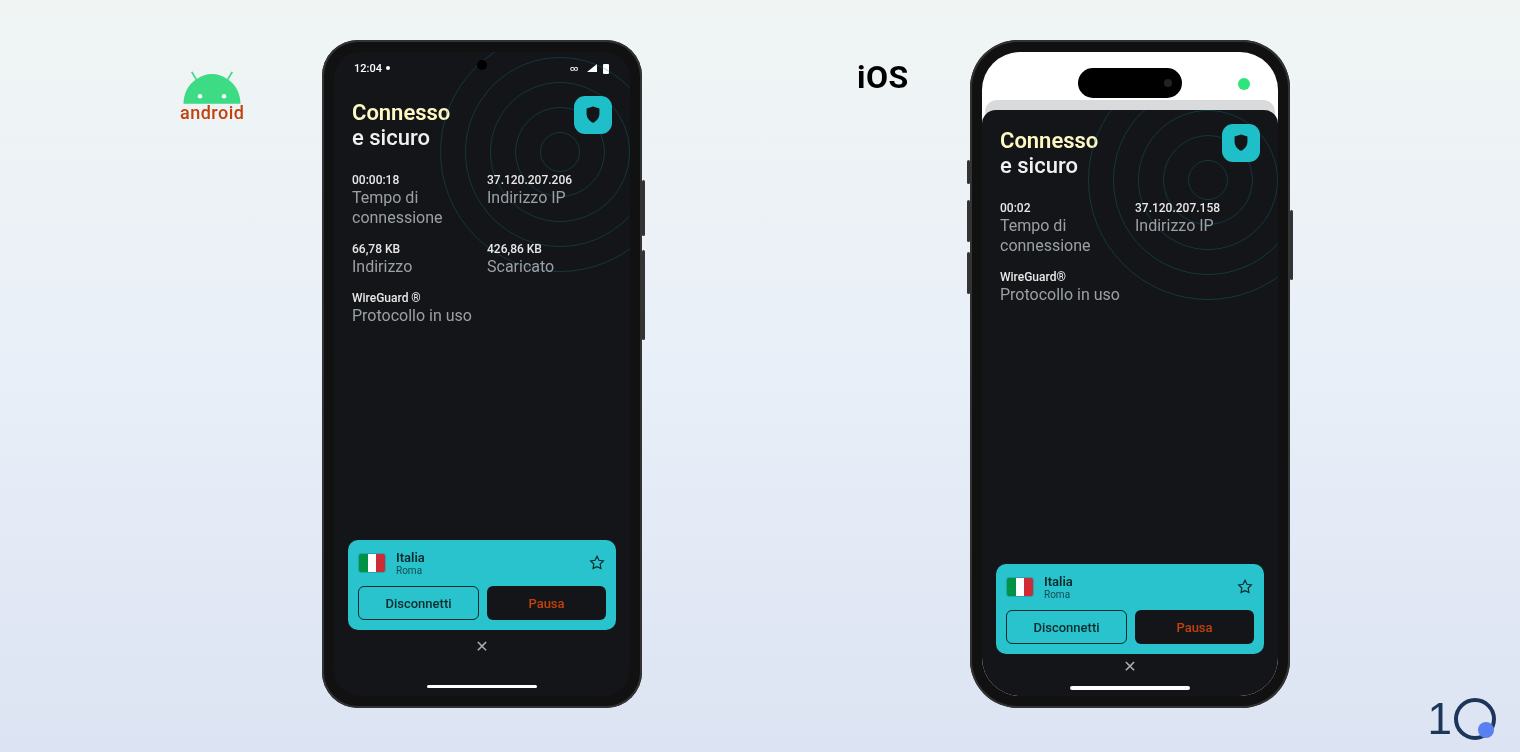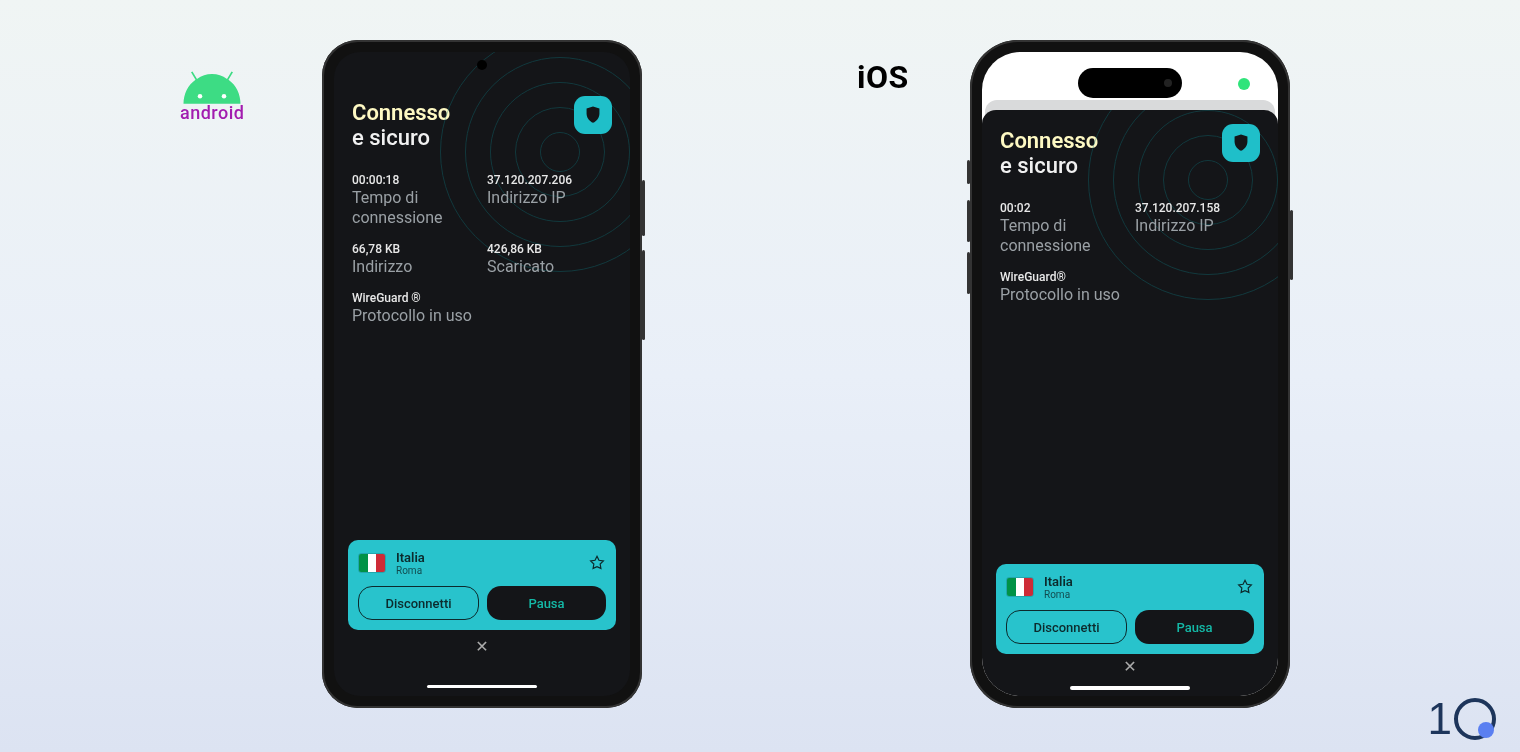--- a/index.html
+++ b/index.html
@@ -10,21 +10,21 @@
     font-family: -apple-system, BlinkMacSystemFont, "Segoe UI", Roboto, Helvetica, Arial, sans-serif;
     position: relative;
     border-radius: 24px;
     overflow: hidden;
   }
 
   
   .android-label { position: absolute; left: 180px; top: 68px; display: flex; flex-direction: column; align-items: center; }
   .android-label .bot { width: 60px; height: 32px; position: relative; }
   .android-label .bot svg { width: 60px; height: 40px; }
-  .android-label .txt { font-size: 18px; font-weight: 500; color: #a21caf; letter-spacing: .5px; margin-top: 2px; }
+  .android-label .txt { font-size: 18px; font-weight: 500; color: #c2410c; letter-spacing: .5px; margin-top: 2px; }
 
   .ios-label { position: absolute; left: 857px; top: 58px; font-size: 32px; font-weight: 700; color: #000; letter-spacing: .5px; }
 
   
   .brand10 { position: absolute; right: 24px; bottom: 8px; display: flex; align-items: center; gap: 0; }
   .brand10 .one { font-size: 44px; font-weight: 400; color: #1d355b; font-family: "Helvetica Neue", Arial, sans-serif; }
   .brand10 .zero { width: 42px; height: 42px; border: 4px solid #1d355b; border-radius: 50%; position: relative; margin-left: 2px; }
   .brand10 .zero::after { content: ''; position: absolute; width: 16px; height: 16px; border-radius: 50%; background: #5a7ff1; right: -2px; bottom: -2px; }
 
   
@@ -87,23 +87,23 @@
   .server-row { display: flex; align-items: center; gap: 10px; }
   .flag { width: 28px; height: 20px; border-radius: 3px; overflow: hidden; display: flex; border: 1px solid rgba(0,0,0,.15); }
   .flag .g { flex: 1; background: #009246; }
   .flag .w { flex: 1; background: #fff; }
   .flag .r { flex: 1; background: #ce2b37; }
   .server-txt .country { font-size: 13px; font-weight: 600; color: #0c2b2d; }
   .server-txt .city { font-size: 10px; color: #0c2b2d; opacity: .8; }
   .star { margin-left: auto; width: 18px; height: 18px; }
 
   .btn-row { display: flex; gap: 8px; margin-top: 10px; }
-  .btn { flex: 1; height: 34px; border-radius: 14px; display: flex; align-items: center; justify-content: center; font-size: 13px; font-weight: 500; cursor: pointer; }
+  .btn { flex: 1; height: 34px; border-radius: 6px; display: flex; align-items: center; justify-content: center; font-size: 13px; font-weight: 500; cursor: pointer; }
   .btn-disc { background: transparent; border: 1.5px solid #0c2b2d; color: #0c2b2d; }
-  .btn-pause { background: #141518; color: #14b8a6; }
+  .btn-pause { background: #141518; color: #c2410c; }
 
   
   .close-x { position: absolute; left: 50%; transform: translateX(-50%); color: #aaa; font-size: 16px; cursor: pointer; }
   .android .close-x { bottom: 40px; }
   .ios .close-x { bottom: 20px; }
 
   
   .a-home { position: absolute; bottom: 8px; left: 50%; transform: translateX(-50%); width: 110px; height: 3px; background: #fff; border-radius: 2px; }
   .i-home { position: absolute; bottom: 6px; left: 50%; transform: translateX(-50%); width: 120px; height: 4px; background: #fff; border-radius: 2px; z-index: 10; }
 
@@ -128,20 +128,37 @@
 <div class="brand10">
   <div class="one">1</div>
   <div class="zero"></div>
 </div>
 
 <div class="device android">
   <div class="side-btn b1"></div>
   <div class="side-btn b2"></div>
   <div class="punch-hole"></div>
   <div class="screen">
+    <div class="a-status">
+      <div style="display:flex;align-items:center">
+        <span>12:04</span>
+        <span class="sdot"></span>
+      </div>
+      <div class="right">
+        <svg width="12" height="10" viewBox="0 0 12 10">
+            <text x="0" y="8" font-size="8" fill="#fff">∞</text>
+          </svg>
+        <svg width="12" height="10" viewBox="0 0 12 10">
+            <path d="M1 9L11 9 11 1z" fill="#fff"></path>
+          </svg>
+        <svg width="8" height="11" viewBox="0 0 8 11">
+            <rect x="1" y="1" width="6" height="10" rx="1" fill="#fff"></rect>
+          </svg>
+      </div>
+    </div>
 
     <div class="content-root">
       <div class="radar">
         <span class="r1"></span>
           <span class="r2"></span>
           <span class="r3"></span>
           <span class="r4"></span>
           <span class="r5"></span>
       </div>
 

